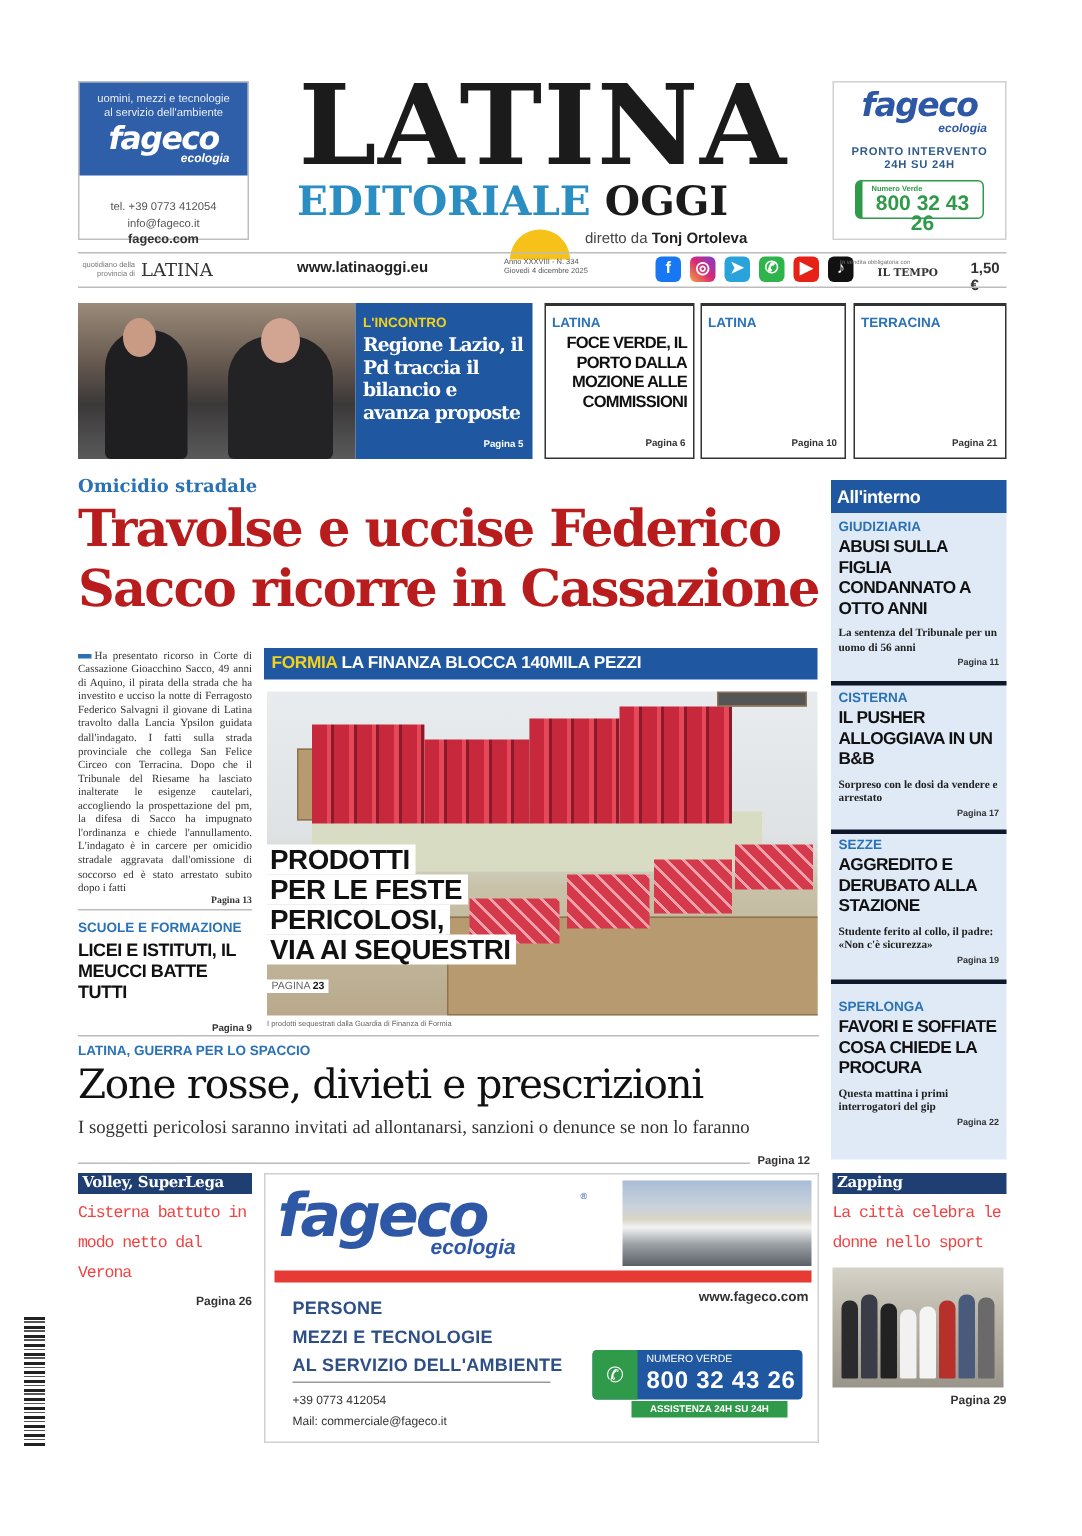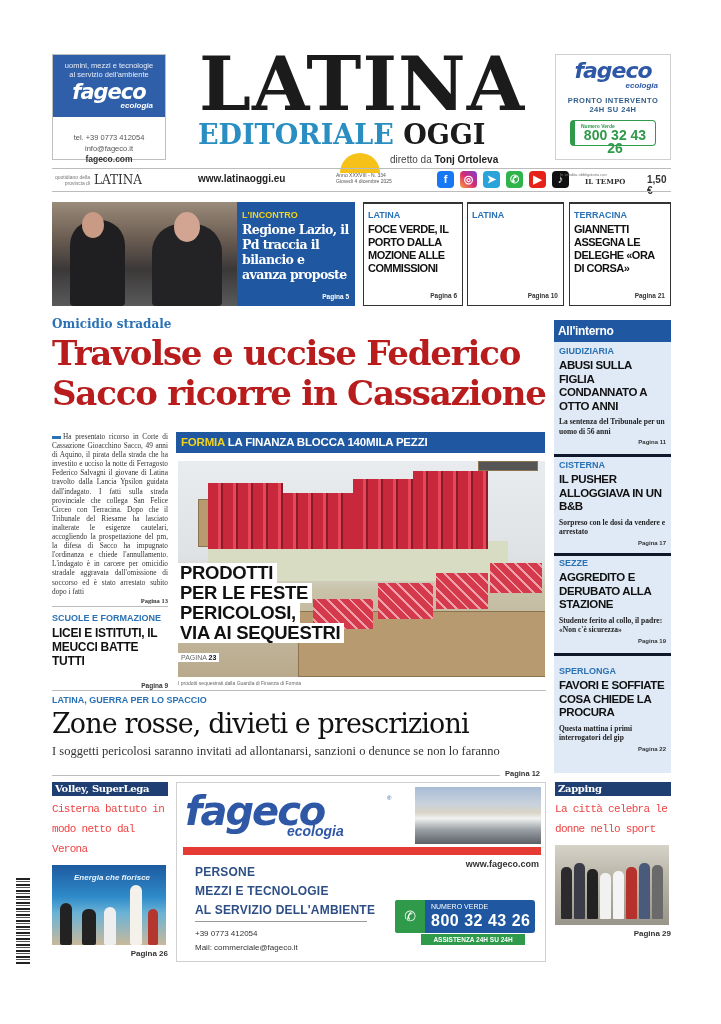--- a/index.html
+++ b/index.html
@@ -50,21 +50,21 @@
   .topphoto .h1 { position: absolute; left: 30px; top: 10px; width: 22px; height: 26px; background: #c99a84; border-radius: 50%; }
   .topphoto .p2 { position: absolute; left: 100px; top: 22px; width: 70px; height: 82px; background: #232325; border-radius: 28px 28px 4px 4px; }
   .topphoto .h2 { position: absolute; left: 122px; top: 10px; width: 26px; height: 30px; background: #d1a592; border-radius: 50%; }
   .topbox { left: 237px; top: 202px; width: 118px; height: 104px; background: #1f57a0; padding: 8px 6px 0 5px; color: #fff; }
   .topbox .kick { color: #f2d21a; font-weight: bold; font-size: 9px; font-stretch: condensed; }
   .topbox .hd { font-family: "DejaVu Serif", serif; font-weight: bold; font-size: 12.5px; line-height: 15px; letter-spacing: -0.6px; margin-top: 2px; }
   .topbox .pg { position: absolute; right: 6px; bottom: 6px; font-size: 6.5px; font-weight: bold; }
 
   .tbox { top: 202px; height: 104px; border: 1.5px solid #333; border-top-width: 2px; padding: 6px 4px 0 4px; background: #fff; }
   .tbox .kick { color: #2a72b5; font-weight: bold; font-size: 9px; }
-  .tbox .hd { font-weight: bold; font-size: 11px; line-height: 13px; letter-spacing: -0.5px; margin-top: 3px; text-transform: uppercase; color: #111; }
+  .tbox .hd { font-weight: bold; font-size: 11px; line-height: 13px; letter-spacing: -0.5px; margin-top: 3px; text-transform: uppercase; color: #111; text-align: right; }
   .tbox .pg { position: absolute; right: 5px; bottom: 6px; font-size: 6.5px; font-weight: bold; color: #333; }
 
   
   .kicker-main { left: 52px; top: 317px; font-family: "DejaVu Serif", serif; font-weight: bold; font-size: 12px; color: #2a72b5; }
   .headline-main { left: 52px; top: 333px; width: 496px; font-family: "DejaVu Serif", serif; font-weight: bold; font-size: 34px; line-height: 40px; letter-spacing: -1.2px; color: #b91c1c; }
   .bodytext { left: 52px; top: 432px; width: 116px; font-family: "Liberation Serif", serif; font-size: 7.3px; line-height: 9.1px; color: #333; text-align: justify; }
   .bodytext .dash { display: inline-block; width: 9px; height: 3px; background: #2a72b5; vertical-align: middle; margin-right: 2px; }
   .pg-small { font-size: 6.5px; font-weight: bold; color: #333; }
 
   .scuole { left: 52px; top: 606px; width: 116px; border-top: 1px solid #bbb; padding-top: 6px; }
@@ -212,21 +212,20 @@
   <div class="kick">LATINA</div>
   <div class="hd">Foce Verde, il porto dalla mozione alle commissioni</div>
   <div class="pg">Pagina 6</div>
 </div>
 <div class="abs tbox" style="left:467px;width:97px">
   <div class="kick">LATINA</div>
   <div class="pg">Pagina 10</div>
 </div>
 <div class="abs tbox" style="left:569px;width:102px">
   <div class="kick">TERRACINA</div>
-  <div class="hd">Giannetti assegna le deleghe «Ora di corsa»</div>
   <div class="pg">Pagina 21</div>
 </div>
 
 <div class="abs kicker-main">Omicidio stradale</div>
 <div class="abs headline-main">Travolse e uccise Federico Sacco ricorre in Cassazione</div>
 <div class="abs bodytext">
   <span class="dash"></span><span>Ha presentato ricorso in Corte di Cassazione Gioacchino Sacco, 49 anni di Aquino, il pirata della strada che ha investito e ucciso la notte di Ferragosto Federico Salvagni il giovane di Latina travolto dalla Lancia Ypsilon guidata dall'indagato. I fatti sulla strada provinciale che collega San Felice Circeo con Terracina. Dopo che il Tribunale del Riesame ha lasciato inalterate le esigenze cautelari, accogliendo la prospettazione del pm, la difesa di Sacco ha impugnato l'ordinanza e chiede l'annullamento. L'indagato è in carcere per omicidio stradale aggravata dall'omissione di soccorso ed è stato arrestato subito dopo i fatti</span>
   <div class="pg-small" style="text-align:right">Pagina 13</div>
 </div>
 
@@ -297,28 +296,20 @@
 <div class="abs zr-rule"></div>
 <div class="abs zr-kick">LATINA, GUERRA PER LO SPACCIO</div>
 <div class="abs zr-head">Zone rosse, divieti e prescrizioni</div>
 <div class="abs zr-dek">I soggetti pericolosi saranno invitati ad allontanarsi, sanzioni o denunce se non lo faranno</div>
 <div class="abs zr-line"></div>
 <div class="abs zr-pg">Pagina 12</div>
 
 <div class="abs volley">
   <div class="tagbar">Volley, SuperLega</div>
   <div class="bot-hd">Cisterna battuto in modo netto dal Verona</div>
-  <div class="volley-photo">
-    <div class="txt">Energia che fiorisce</div>
-    <div class="pl" style="left:8px;top:38px;width:12px;height:42px"></div>
-    <div class="pl" style="left:30px;top:44px;width:14px;height:36px"></div>
-    <div class="pl" style="left:52px;top:42px;width:12px;height:38px;background:#eee"></div>
-    <div class="pl" style="left:78px;top:20px;width:12px;height:60px;background:#f4f0ea"></div>
-    <div class="pl" style="left:96px;top:44px;width:10px;height:36px;background:#b3362f"></div>
-  </div>
   <div class="bot-pg">Pagina 26</div>
 </div>
 
 <div class="abs ad-bottom">
   <div class="logo fageco-logo">fageco</div>
   <div class="reg">®</div>
   <div class="eco">ecologia</div>
   <div class="trucks"></div>
   <div class="redbar"></div>
   <div class="web">www.fageco.com</div>

